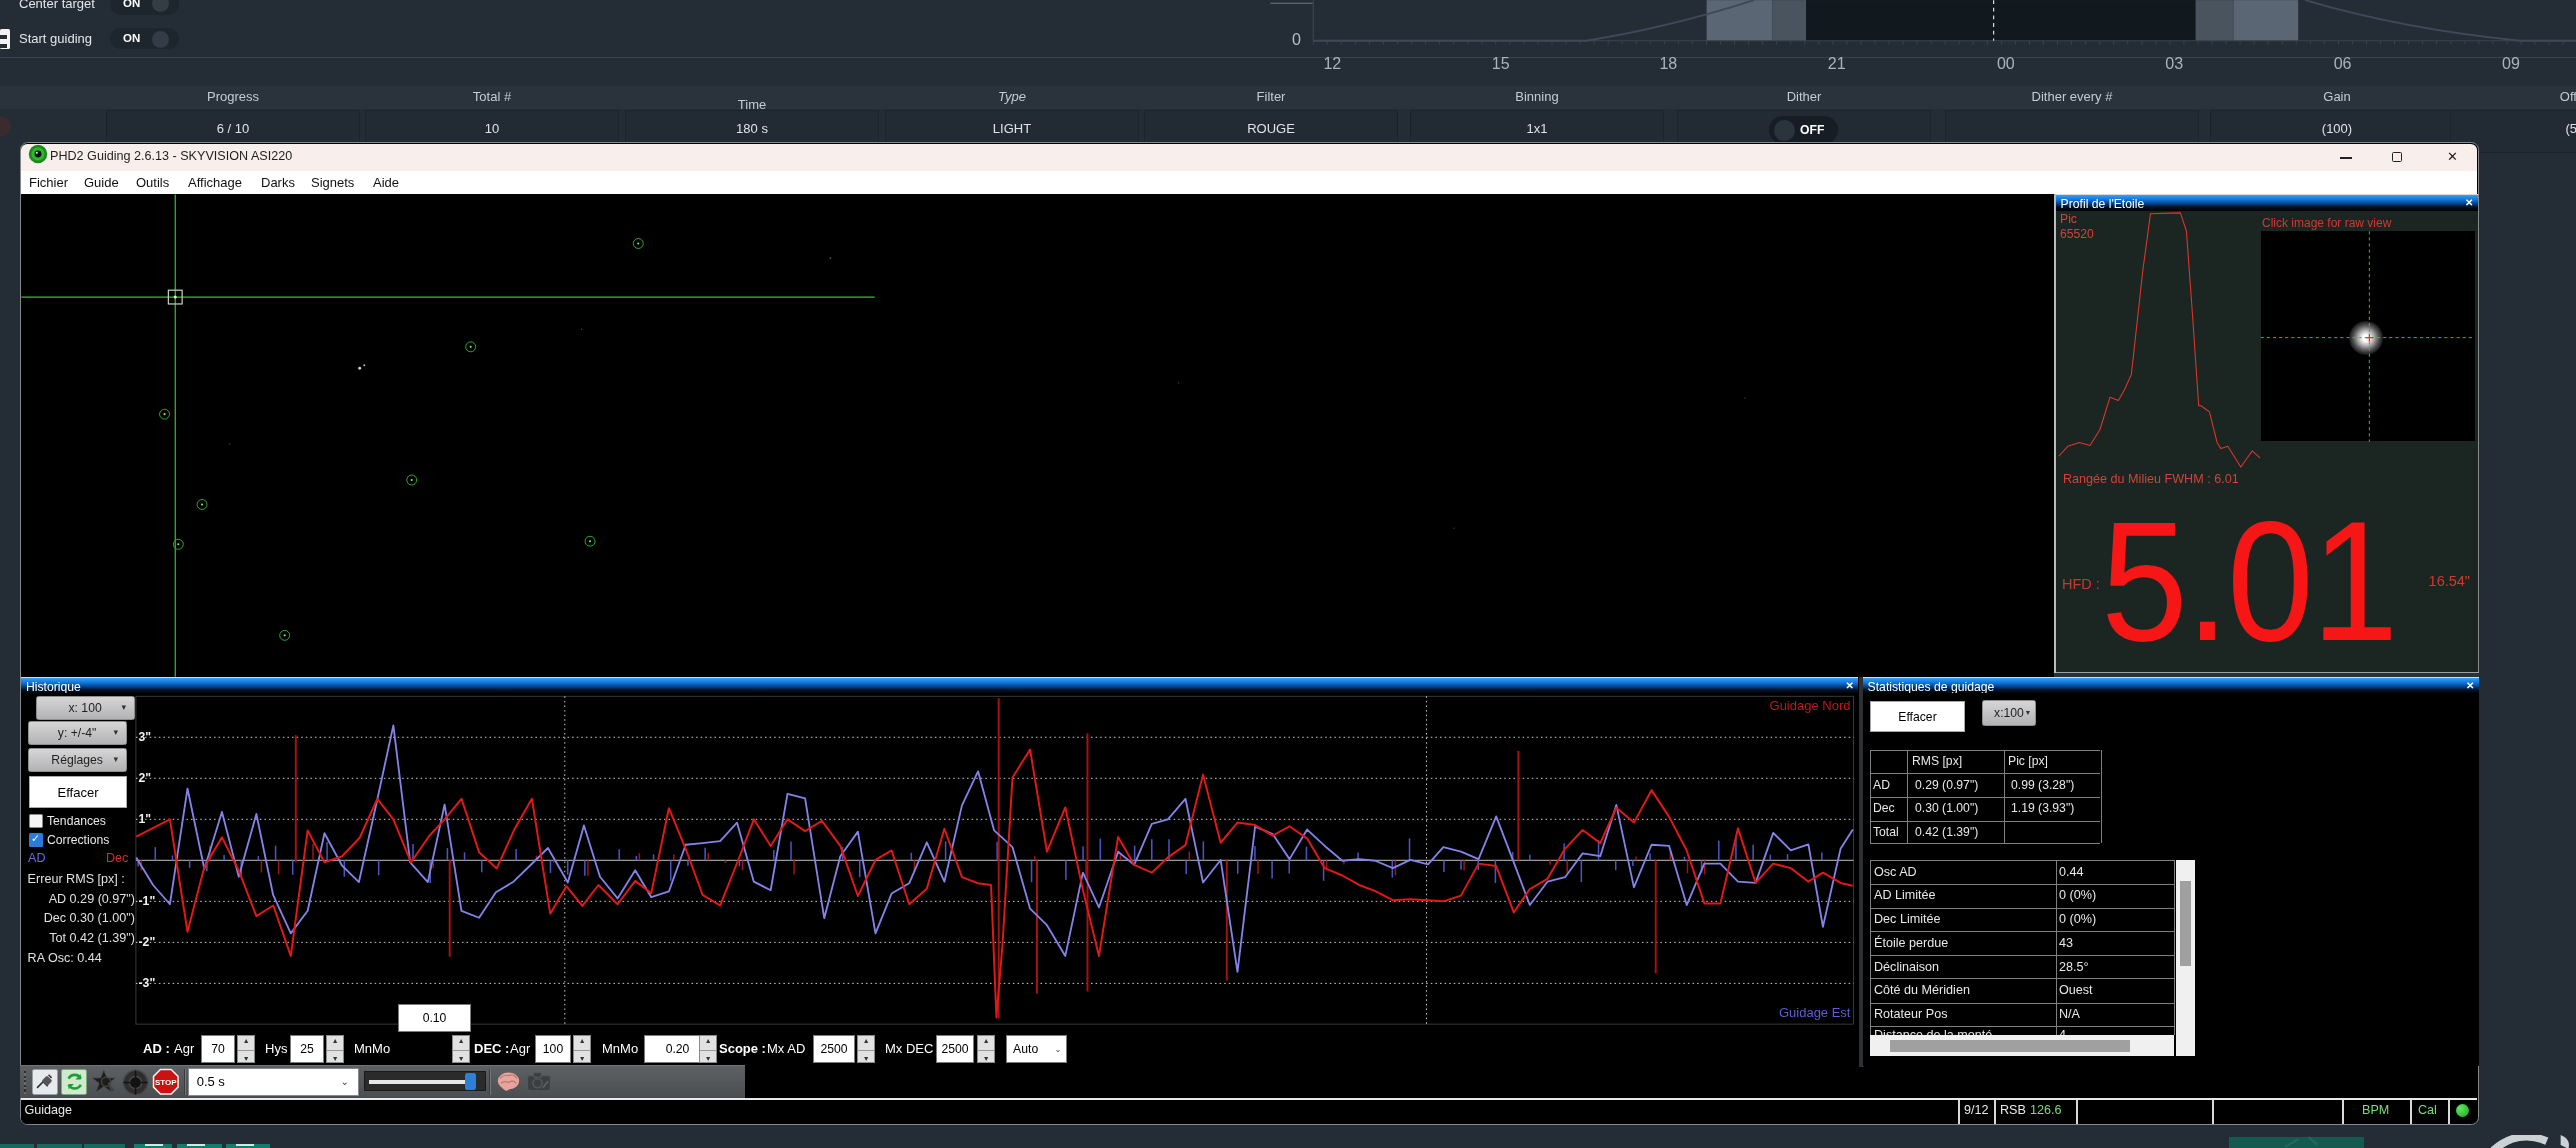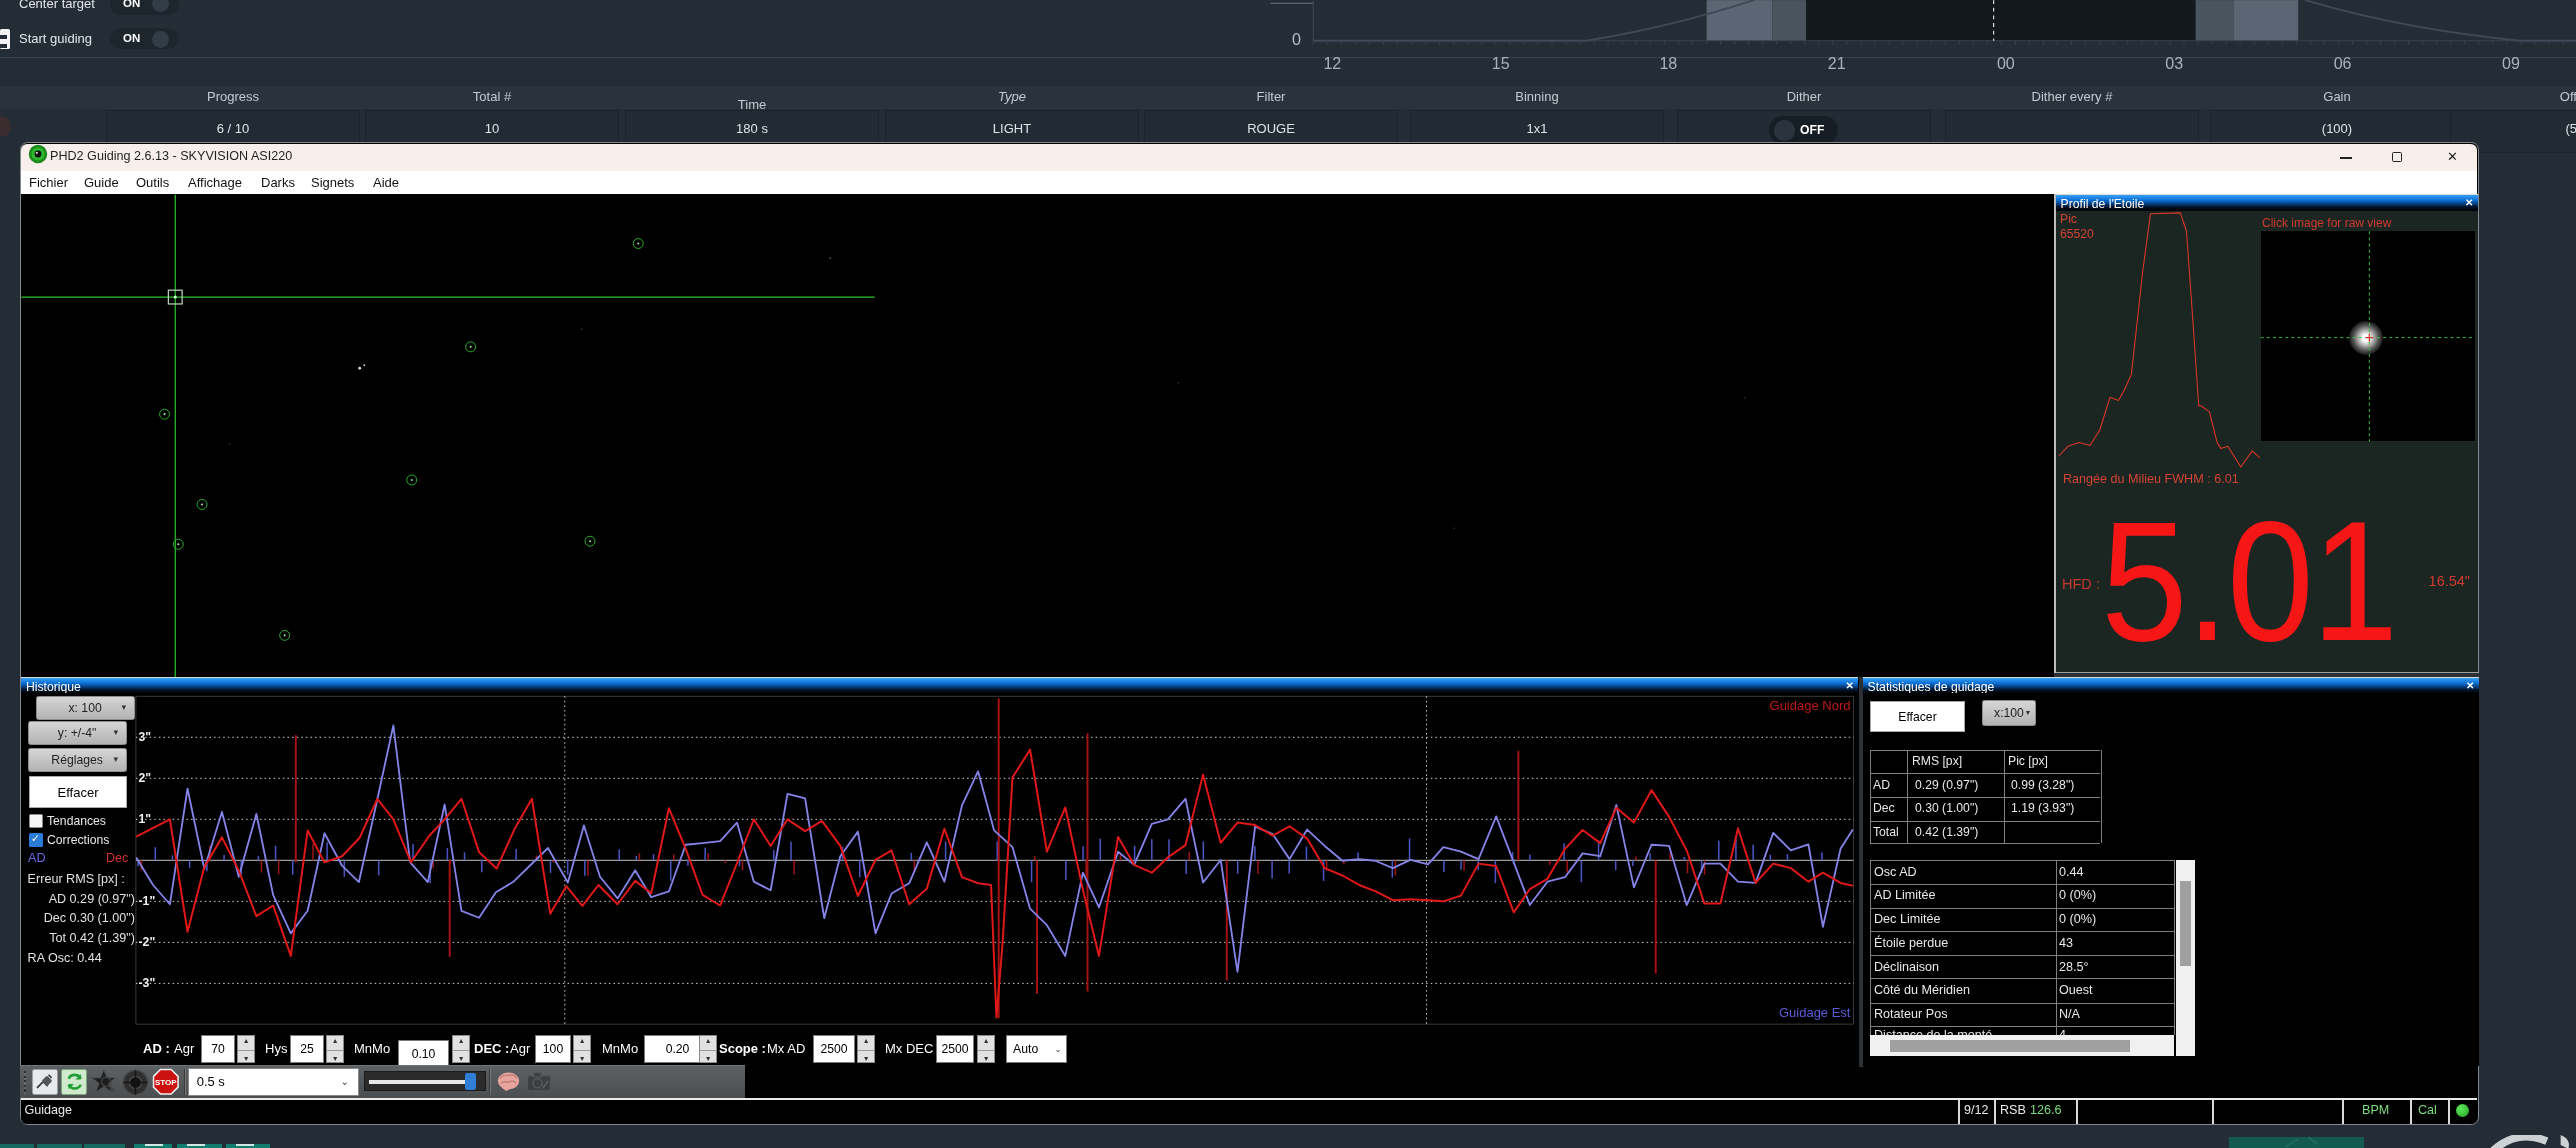--- a/index.html
+++ b/index.html
@@ -399,21 +399,21 @@
 <div style="position:absolute;left:474px;top:1041px;font-size:13px;color:#fff;font-weight:bold;white-space:nowrap;">DEC :</div>
 <div style="position:absolute;left:510px;top:1041px;font-size:13px;color:#fff;font-weight:normal;white-space:nowrap;">Agr</div>
 <div style="position:absolute;left:602px;top:1041px;font-size:13px;color:#fff;font-weight:normal;white-space:nowrap;">MnMo</div>
 <div style="position:absolute;left:719px;top:1041px;font-size:13px;color:#fff;font-weight:bold;white-space:nowrap;">Scope :</div>
 <div style="position:absolute;left:767px;top:1041px;font-size:13px;color:#fff;font-weight:normal;white-space:nowrap;">Mx AD</div>
 <div style="position:absolute;left:885px;top:1041px;font-size:13px;color:#fff;font-weight:normal;white-space:nowrap;">Mx DEC</div>
 <div class="inp" style="left:201px;top:1035px;width:34px;">70</div>
 <div class="spin" style="left:237px;top:1035px;"></div>
 <div class="inp" style="left:290px;top:1035px;width:34px;">25</div>
 <div class="spin" style="left:326px;top:1035px;"></div>
-<div class="inp" style="left:398px;top:1040px;width:51px;">0.10</div>
+<div class="inp" style="left:398px;top:1004px;width:73px;">0.10</div>
 <div class="spin" style="left:452px;top:1035px;"></div>
 <div class="inp" style="left:535px;top:1035px;width:36px;">100</div>
 <div class="spin" style="left:573px;top:1035px;"></div>
 <div class="inp" style="left:644px;top:1035px;width:67px;">0.20</div>
 <div class="spin" style="left:699px;top:1035px;"></div>
 <div class="inp" style="left:813px;top:1035px;width:42px;">2500</div>
 <div class="spin" style="left:857px;top:1035px;"></div>
 <div class="inp" style="left:936px;top:1035px;width:38px;">2500</div>
 <div class="spin" style="left:977px;top:1035px;"></div>
 <div class="inp" style="left:1006px;top:1035px;width:61px;text-align:left;padding-left:6.1px;">Auto<span style="position:absolute;right:4.6px;top:0;font-size:8.4px;color:#444;">⌄</span></div>

